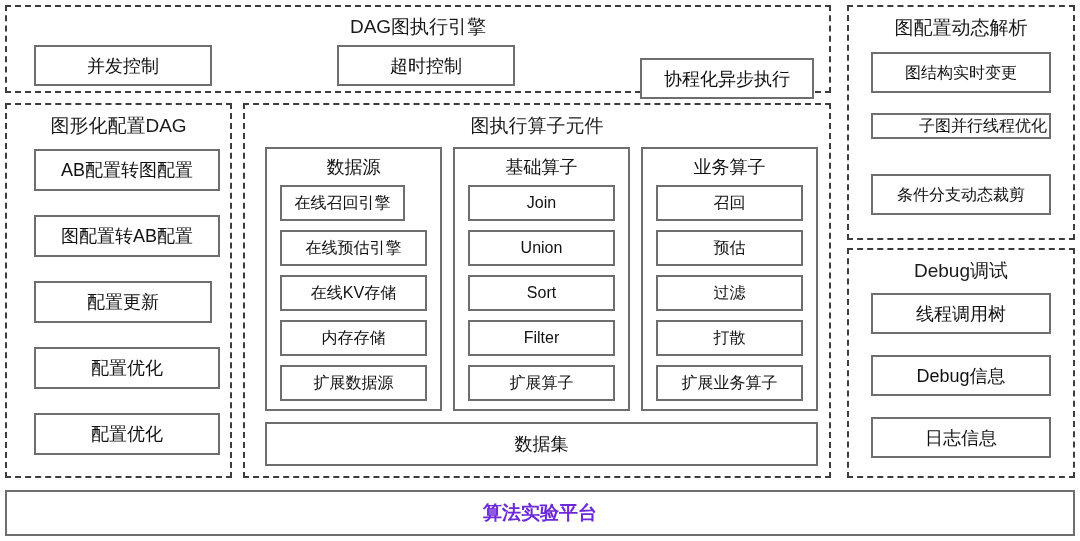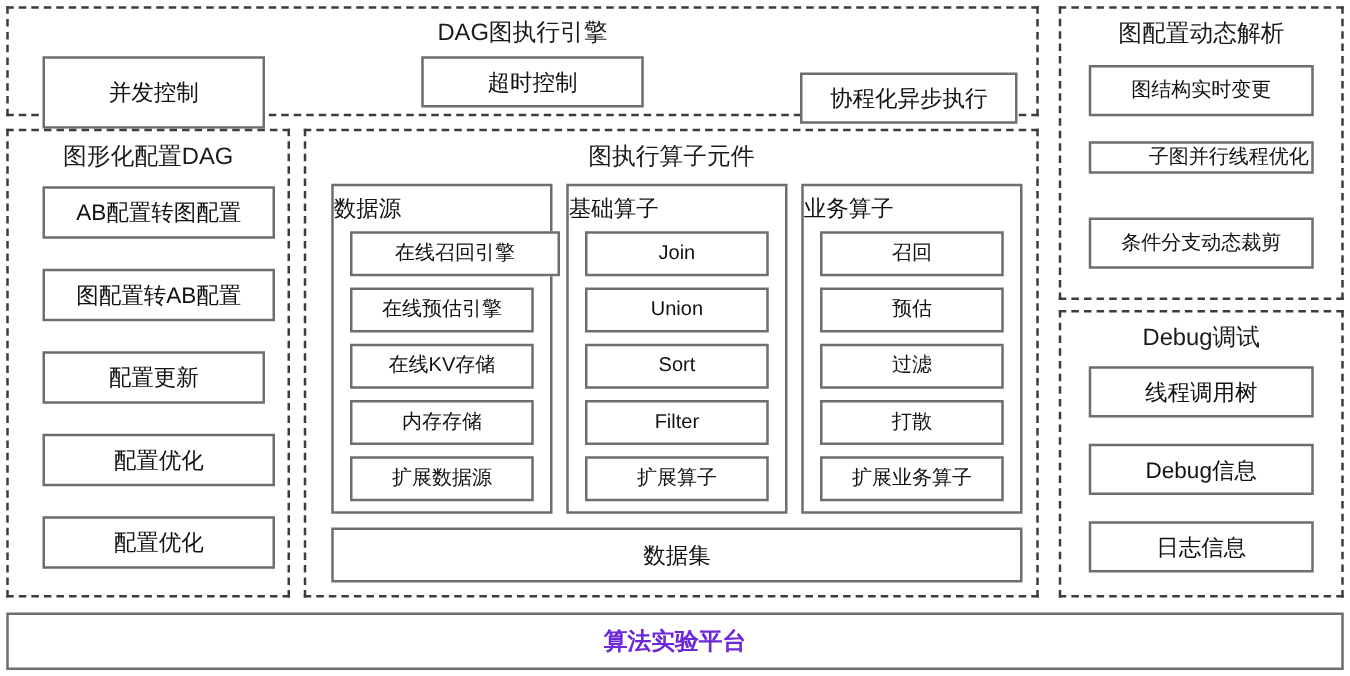--- a/index.html
+++ b/index.html
@@ -57,21 +57,21 @@
   .subpanel {
     position: absolute;
     box-sizing: border-box;
     border: 2px solid #6e6e6e;
     background: #ffffff;
   }
   .subpanel-title {
     position: absolute;
     left: 0;
     right: 0;
-    text-align: left;
+    text-align: center;
     font-size: 18px;
     color: #111111;
     line-height: 1;
     white-space: nowrap;
   }
 
   
   .platform {
     position: absolute;
     box-sizing: border-box;
@@ -86,40 +86,40 @@
     white-space: nowrap;
   }
 </style>
 </head>
 <body>
 
 <div id="canvas">
 
   <div class="group" style="left:5px; top:5px; width:826px; height:88px;">
     <div class="group-title" style="top:10px;">DAG图执行引擎</div>
-    <div class="box" style="left:27px; top:38px; width:178px; height:58px;">并发控制</div>
+    <div class="box" style="left:27px; top:38px; width:178px; height:41px;">并发控制</div>
     <div class="box" style="left:330px; top:38px; width:178px; height:41px;">超时控制</div>
     <div class="box" style="left:633px; top:38px; width:174px; height:41px;margin-top:13px;">协程化异步执行</div>
   </div>
 
   <div class="group" style="left:5px; top:103px; width:227px; height:375px;">
     <div class="group-title" style="top:11px;">图形化配置DAG</div>
     <div class="box" style="left:27px; top:44px; width:186px; height:42px;">AB配置转图配置</div>
     <div class="box" style="left:27px; top:110px; width:186px; height:42px;">图配置转AB配置</div>
     <div class="box" style="left:27px; top:176px; width:178px; height:42px;">配置更新</div>
     <div class="box" style="left:27px; top:242px; width:186px; height:42px;">配置优化</div>
     <div class="box" style="left:27px; top:308px; width:186px; height:42px;">配置优化</div>
   </div>
 
   <div class="group" style="left:243px; top:103px; width:588px; height:375px;">
     <div class="group-title" style="top:11px;">图执行算子元件</div>
 
     <div class="subpanel" style="left:20px; top:42px; width:177px; height:264px;">
       <div class="subpanel-title" style="top:9px;">数据源</div>
-      <div class="box small" style="left:13px; top:36px; width:168px; height:36px;">在线召回引擎</div>
+      <div class="box small" style="left:13px; top:36px; width:125px; height:36px;">在线召回引擎</div>
       <div class="box small" style="left:13px; top:81px; width:147px; height:36px;">在线预估引擎</div>
       <div class="box small" style="left:13px; top:126px; width:147px; height:36px;">在线KV存储</div>
       <div class="box small" style="left:13px; top:171px; width:147px; height:36px;">内存存储</div>
       <div class="box small" style="left:13px; top:216px; width:147px; height:36px;">扩展数据源</div>
     </div>
 
     <div class="subpanel" style="left:208px; top:42px; width:177px; height:264px;">
       <div class="subpanel-title" style="top:9px;">基础算子</div>
       <div class="box small" style="left:13px; top:36px; width:147px; height:36px;">Join</div>
       <div class="box small" style="left:13px; top:81px; width:147px; height:36px;">Union</div>

